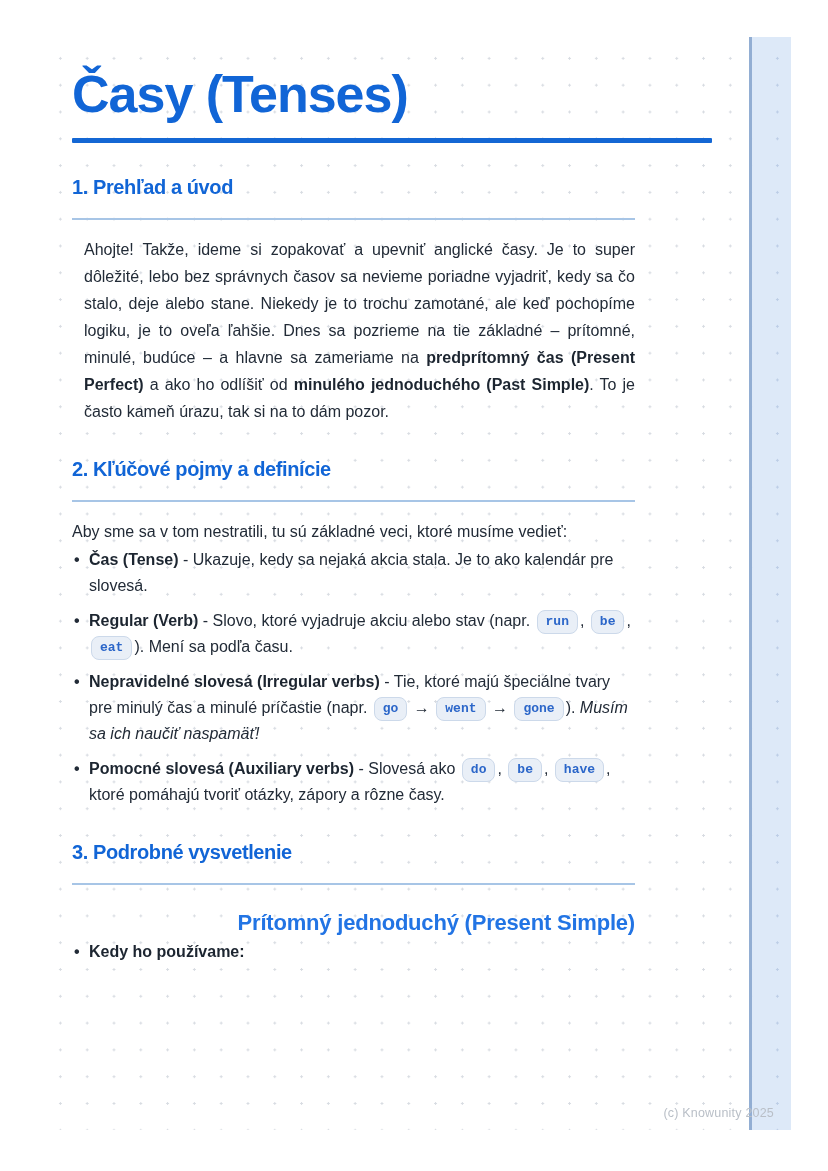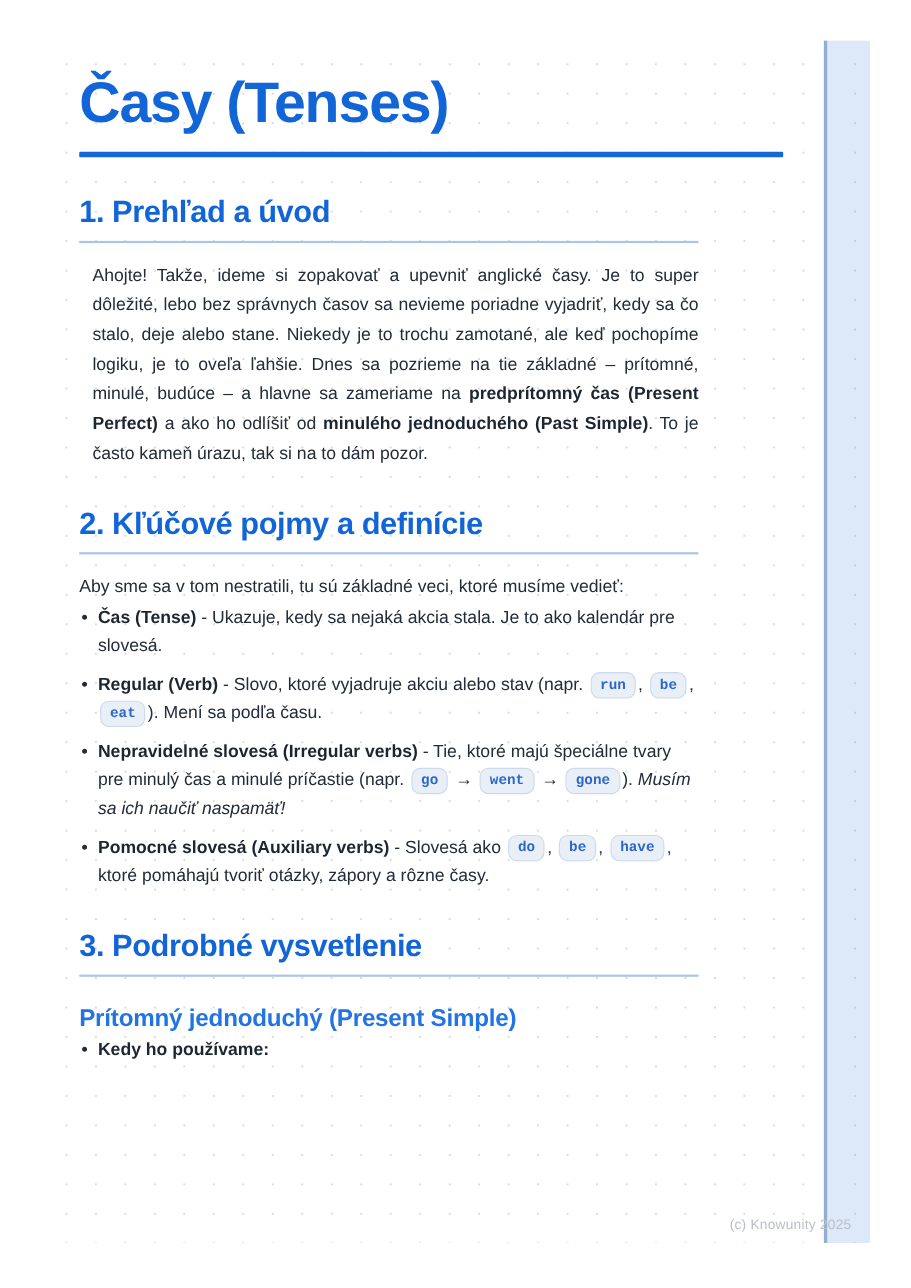--- a/index.html
+++ b/index.html
@@ -44,35 +44,36 @@
     color: #1165d6;
   }
   .title-divider {
     width: 640px; height: 5px;
     background: #1467d4;
     margin-top: 13px;
     border-radius: 1px;
   }
   h2.section-heading {
     margin: 32px 0 0 0;
-    padding-bottom: 9px;
-    font-size: 28px;
+    padding-bottom: 18px;
+    font-size: 20px;
     line-height: 1.25;
     font-weight: 700;
     letter-spacing: -0.4px;
     color: #1165d6;
     border-bottom: 2px solid #a7c5e6;
   }
   h3.sub-heading {
     margin: 24px 0 0 0;
     font-size: 22px;
     line-height: 1.3;
     font-weight: 700;
     letter-spacing: -0.2px;
     color: #2274e4;
+    text-align: right;
   }
   p.body-text {
     margin: 16px 0 0 0;
     font-size: 16px;
     line-height: 27px;
     color: #222b37;
   }
   p.justified { text-align: justify; margin-left: 12px; }
   strong { font-weight: 700; color: #1c2530; }
   em { font-style: italic; }

